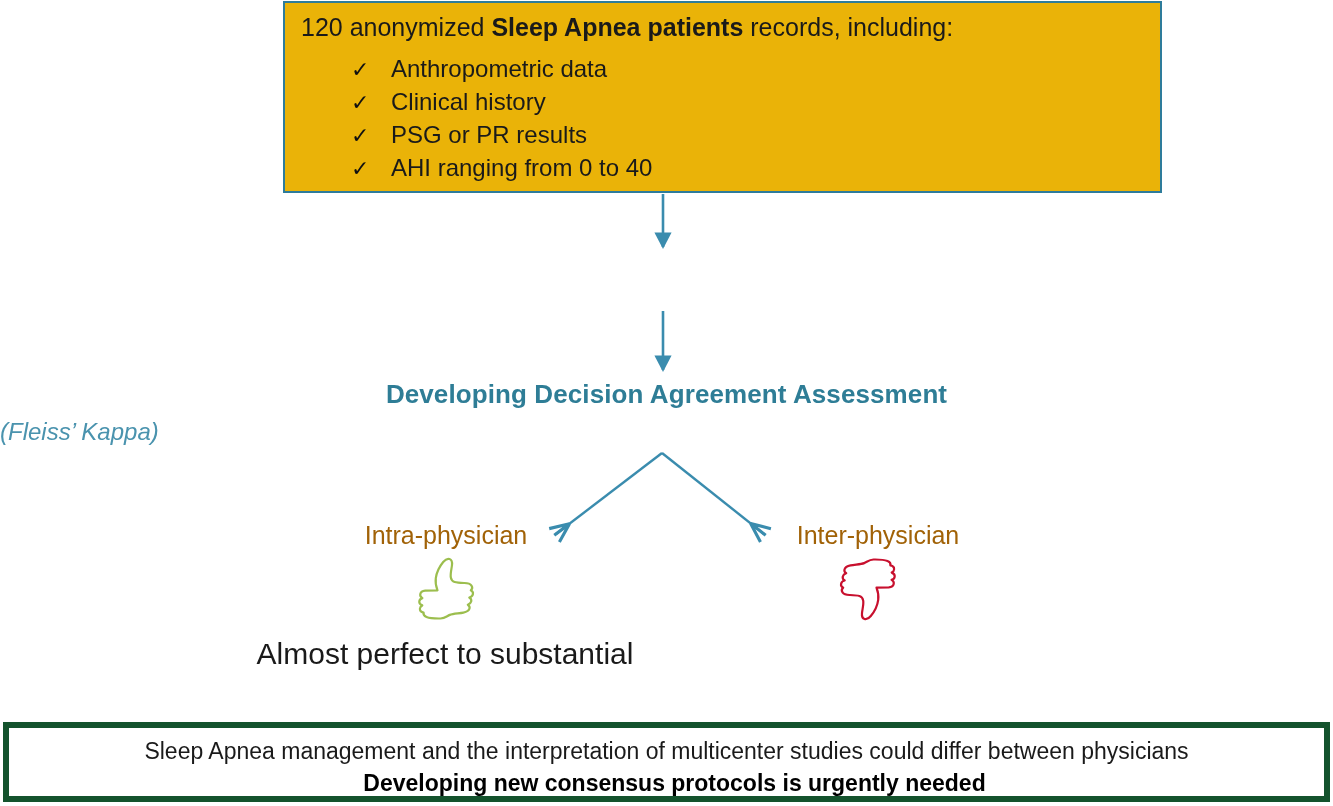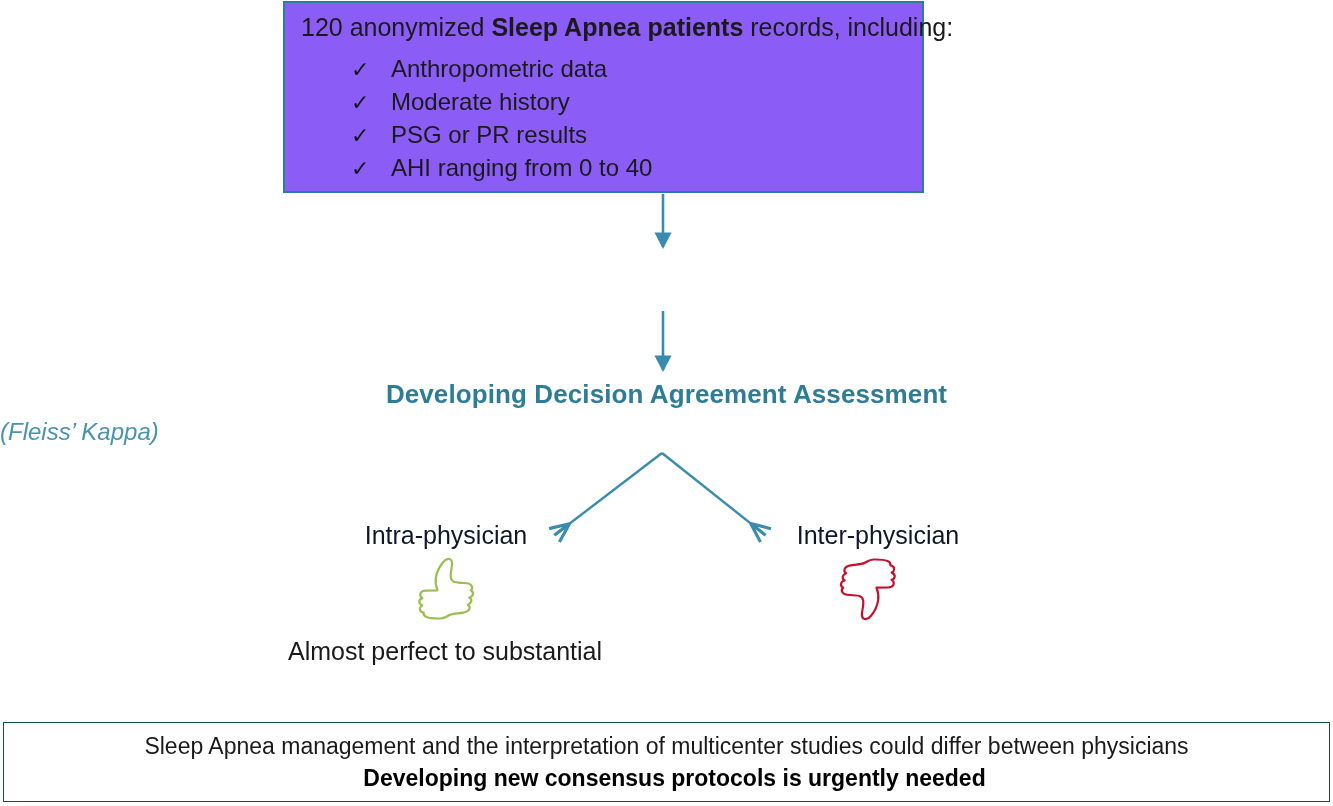--- a/index.html
+++ b/index.html
@@ -19,24 +19,24 @@
     width: 1333px;
     height: 806px;
     background: #ffffff;
   }
   .abs { position: absolute; }
 
   
   #records-box {
     left: 283px;
     top: 1px;
-    width: 641px;
+    width: 879px;
     height: 192px;
     border: 2px solid #2E7C9B;
-    background: #8b5cf6;
+    background: #eab308;
     box-sizing: border-box;
   }
   #records-title {
     position: absolute;
     left: 16px;
     top: 8px;
     font-size: 25px;
     line-height: 32px;
     white-space: nowrap;
     color: #1a1a1a;
@@ -102,31 +102,31 @@
     font-size: 24px;
     color: #4A93AE;
     white-space: nowrap;
     font-style: italic;
   }
 
   
   .branch-title {
     top: 521px;
     font-size: 25px;
-    color: #0f172a;
+    color: #a16207;
     white-space: nowrap;
     text-align: center;
     width: 360px;
   }
   #intra-title { left: 266px; }
   #inter-title { left: 698px; }
 
   .branch-result {
     top: 637px;
-    font-size: 25px;
+    font-size: 30px;
     color: #1a1a1a;
     white-space: nowrap;
     text-align: center;
     width: 460px;
   }
   #intra-result { left: 215px; }
   #inter-result { left: 638px; }
 
   .thumb-icon {
     top: 556px;
@@ -135,21 +135,21 @@
   }
   #thumb-up-icon { left: 386px; }
   #thumb-down-icon { left: 808px; }
 
   
   #conclusion-box {
     left: 3px;
     top: 722px;
     width: 1327px;
     height: 80px;
-    border: 1px solid #14532d;
+    border: 6px solid #14532d;
     background: #ffffff;
     box-sizing: border-box;
   }
   #conclusion-line-1 {
     position: absolute;
     left: 0;
     top: 10px;
     width: 100%;
     text-align: center;
     font-size: 23px;
@@ -177,21 +177,21 @@
   <div class="abs" id="records-box">
     <div id="records-title"><span>120 anonymized </span><span class="bold">Sleep Apnea patients</span><span> records, including:</span></div>
 
     <div id="records-list">
       <div class="record-item">
         <span class="record-check">✓</span>
         <span>Anthropometric data</span>
       </div>
       <div class="record-item">
         <span class="record-check">✓</span>
-        <span>Moderate history</span>
+        <span>Clinical history</span>
       </div>
       <div class="record-item">
         <span class="record-check">✓</span>
         <span>PSG or PR results</span>
       </div>
       <div class="record-item">
         <span class="record-check">✓</span>
         <span>AHI ranging from 0 to 40</span>
       </div>
     </div>

